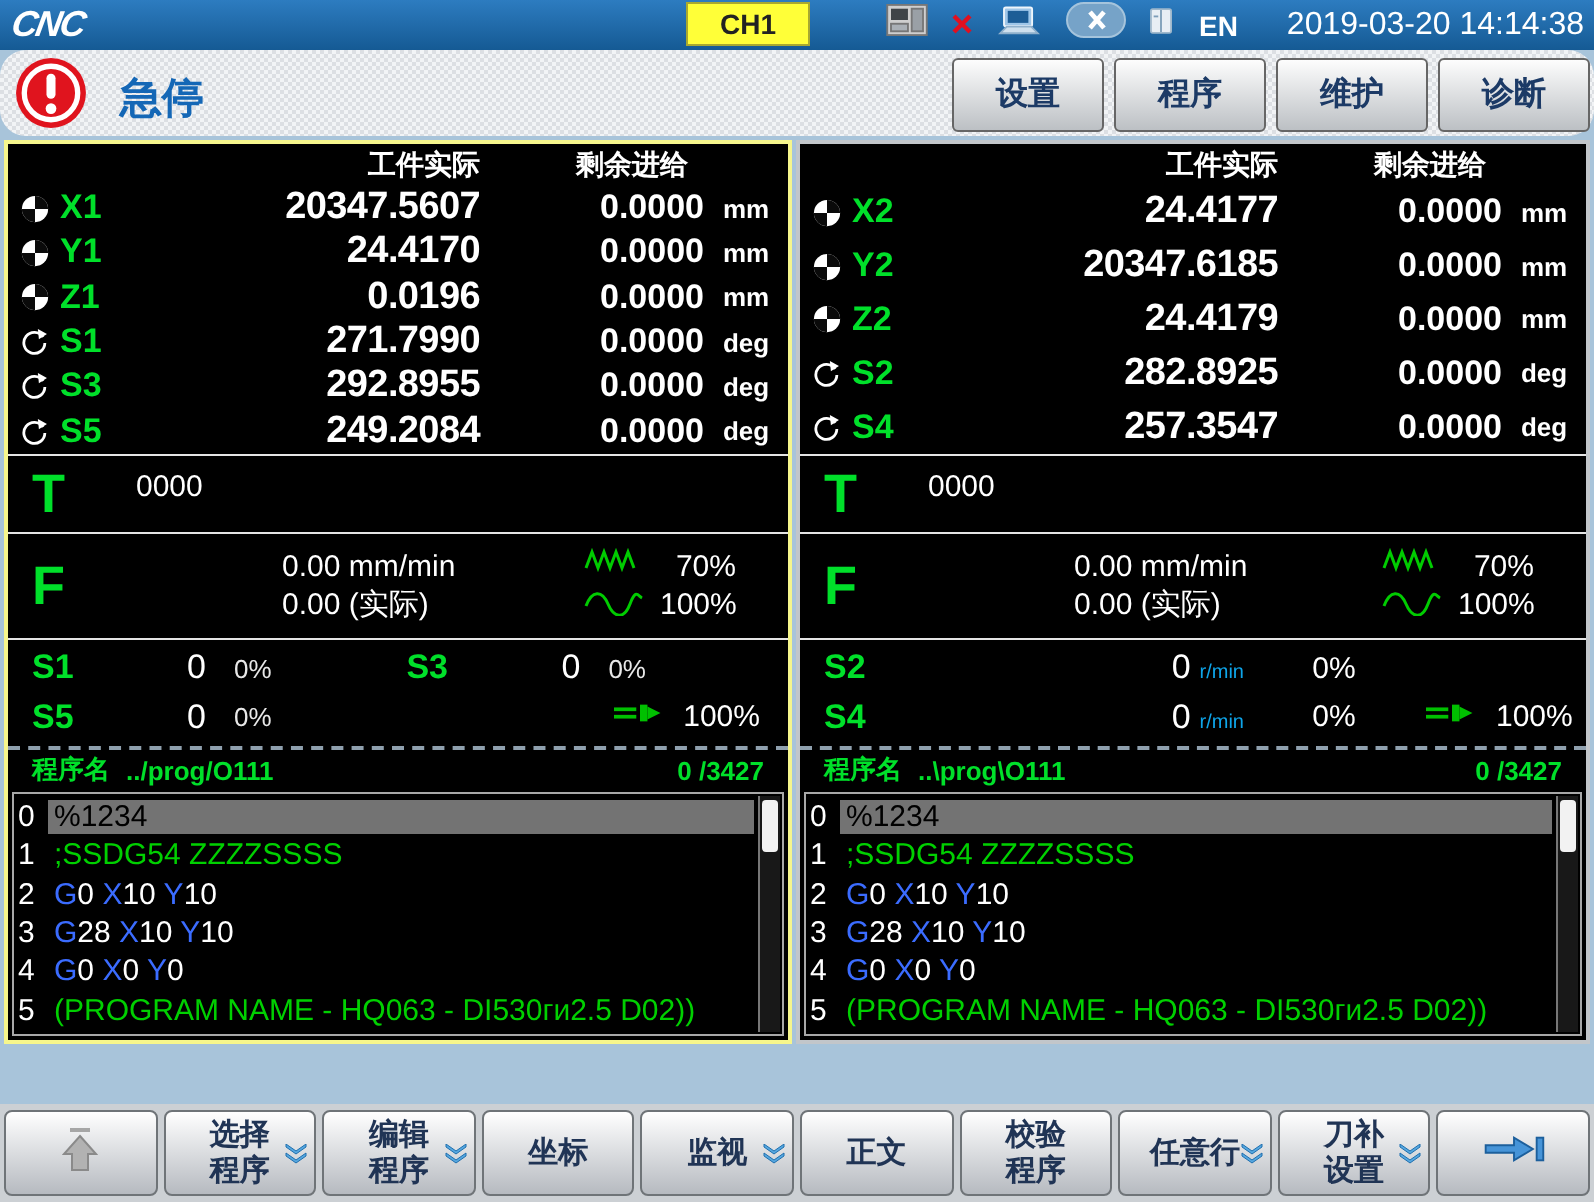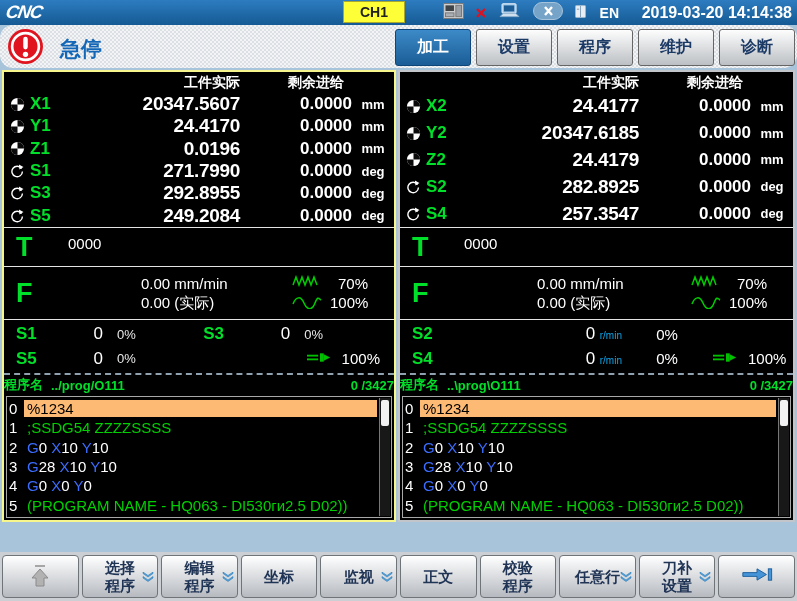--- a/index.html
+++ b/index.html
@@ -9,21 +9,21 @@
   .topbar{position:absolute;top:0;left:0;right:0;height:25px;
     background:linear-gradient(#2d7cc0,#155a94);display:flex;align-items:center;}
   .logo{color:#fff;font-style:italic;font-weight:bold;font-size:18px;letter-spacing:-1px;
     padding-left:6px;transform:skewX(-10deg);}
   .ch-tab{position:absolute;left:343px;top:1px;width:62px;height:22px;background:#ffff38;
     border:1px solid #a8a830;color:#222;font-weight:bold;font-size:14px;
     display:flex;align-items:center;justify-content:center;box-sizing:border-box;}
   .tb-icons{position:absolute;right:178px;display:flex;align-items:center;gap:12px;height:25px;}
   .lang{color:#fff;font-size:14px;font-weight:bold;padding-left:2px;}
   .datetime{position:absolute;right:5px;top:0;height:25px;display:flex;align-items:center;
-    color:#fff;font-weight:bold;font-size:16px;}
+    color:#fff;font-weight:normal;font-size:16px;}
   
   .header{position:absolute;top:25px;left:0;right:0;height:43px;
     background-image:conic-gradient(#f2f4f6 25%,#dcdfe3 0 50%,#f2f4f6 0 75%,#dcdfe3 0);
     background-size:4px 4px;border-radius:13px;}
   .alarm{position:absolute;left:7px;top:3px;display:flex;align-items:center;gap:16px;}
   .alarm-label{color:#1467b6;font-size:21px;font-weight:bold;}
   .tabs{position:absolute;right:2px;top:4px;display:flex;gap:5px;}
   .tab{width:74px;height:35px;display:flex;align-items:center;justify-content:center;
     font-size:16px;font-weight:bold;color:#1c3a66;border:1px solid #666;border-radius:3px;
     background:linear-gradient(#fdfdfd,#bcc0c4);cursor:default;}
@@ -60,29 +60,29 @@
   .sname{color:#00e02a;font-weight:bold;font-size:17px;}
   .sval{color:#fff;font-size:17px;text-align:right;}
   .spct{color:#e8e8e8;font-size:13px;padding-left:14px;}
   .s-ovr{display:flex;align-items:center;justify-content:flex-end;gap:8px;padding-right:14px;
     color:#fff;font-size:15px;}
   .s-rows{display:flex;flex-direction:column;height:100%;padding:2px 0;box-sizing:border-box;}
   .s-rrow{flex:1;display:grid;grid-template-columns:60px 150px 90px 1fr;align-items:center;padding-left:12px;}
   .s-rv{text-align:right;color:#fff;}
   .sunit{font-size:10px;color:#0ea5e9;}
   .spct2{color:#fff;font-size:15px;text-align:center;}
-  .prog-h{height:20px;display:flex;align-items:center;gap:8px;padding:0 0;
+  .prog-h{height:20px;display:flex;align-items:center;gap:8px;padding:0 12px;
     border-top:2px dashed #8fa0ae;color:#00e02a;font-size:13px;font-weight:bold;}
   .prog-pos{margin-left:auto;}
   .listing{flex:1;margin:1px 2px 2px;border:1px solid #a8a8a8;background:#000;position:relative;
     display:flex;flex-direction:column;padding:2px 14px 2px 2px;}
   .ln{flex:1;display:flex;align-items:center;font-size:15px;min-height:0;}
   .lnum{width:15px;flex:none;color:#fff;}
   .lcode{flex:1;padding-left:3px;white-space:pre;overflow:hidden;}
-  .ln.hl .lcode{background:#fdba74;}
+  .ln.hl .lcode{background:#737373;}
   .c-w{color:#fff;} .c-g{color:#00d000;} .c-b{color:#3b6cff;} .c-k{color:#000;}
   .vscroll{position:absolute;top:1px;bottom:1px;right:1px;width:10px;background:#181818;
     border-left:1px solid #777;}
   .vthumb{position:absolute;top:2px;left:1px;right:1px;height:26px;background:#f2f2f2;border-radius:2px;}
   
   .statusbar{position:absolute;top:525px;left:0;right:0;height:27px;
     background:linear-gradient(#2d7cc0,#155a94);display:flex;align-items:center;gap:5px;
     padding-left:2px;box-sizing:border-box;border-top:1px solid #d8e4ee;}
   .badge{height:21px;padding:0 7px;background:#ce1317;border:1px dashed #d6c28a;
     display:flex;align-items:center;font-weight:bold;font-size:15px;}
@@ -137,21 +137,20 @@
     <div class="alarm">
       <span><svg width="37" height="37" viewBox="0 0 36 36">
             <circle cx="18" cy="18" r="17" fill="#e0141e"></circle>
             <circle cx="18" cy="18" r="13" fill="none" stroke="#fff" stroke-width="2.6"></circle>
             <rect x="15.8" y="8.6" width="4.4" height="12.2" rx="2.2" fill="#fff"></rect>
             <circle cx="18" cy="25.6" r="2.6" fill="#fff"></circle>
           </svg></span>
       <span class="alarm-label">急停</span>
     </div>
     <div class="tabs">
-        <div class="tab active">加工</div>
         <div class="tab">设置</div>
         <div class="tab">程序</div>
         <div class="tab">维护</div>
         <div class="tab">诊断</div>
       </div>
   </div>
 
   <div class="main">
       <section class="panel left">
   <div class="ax">

